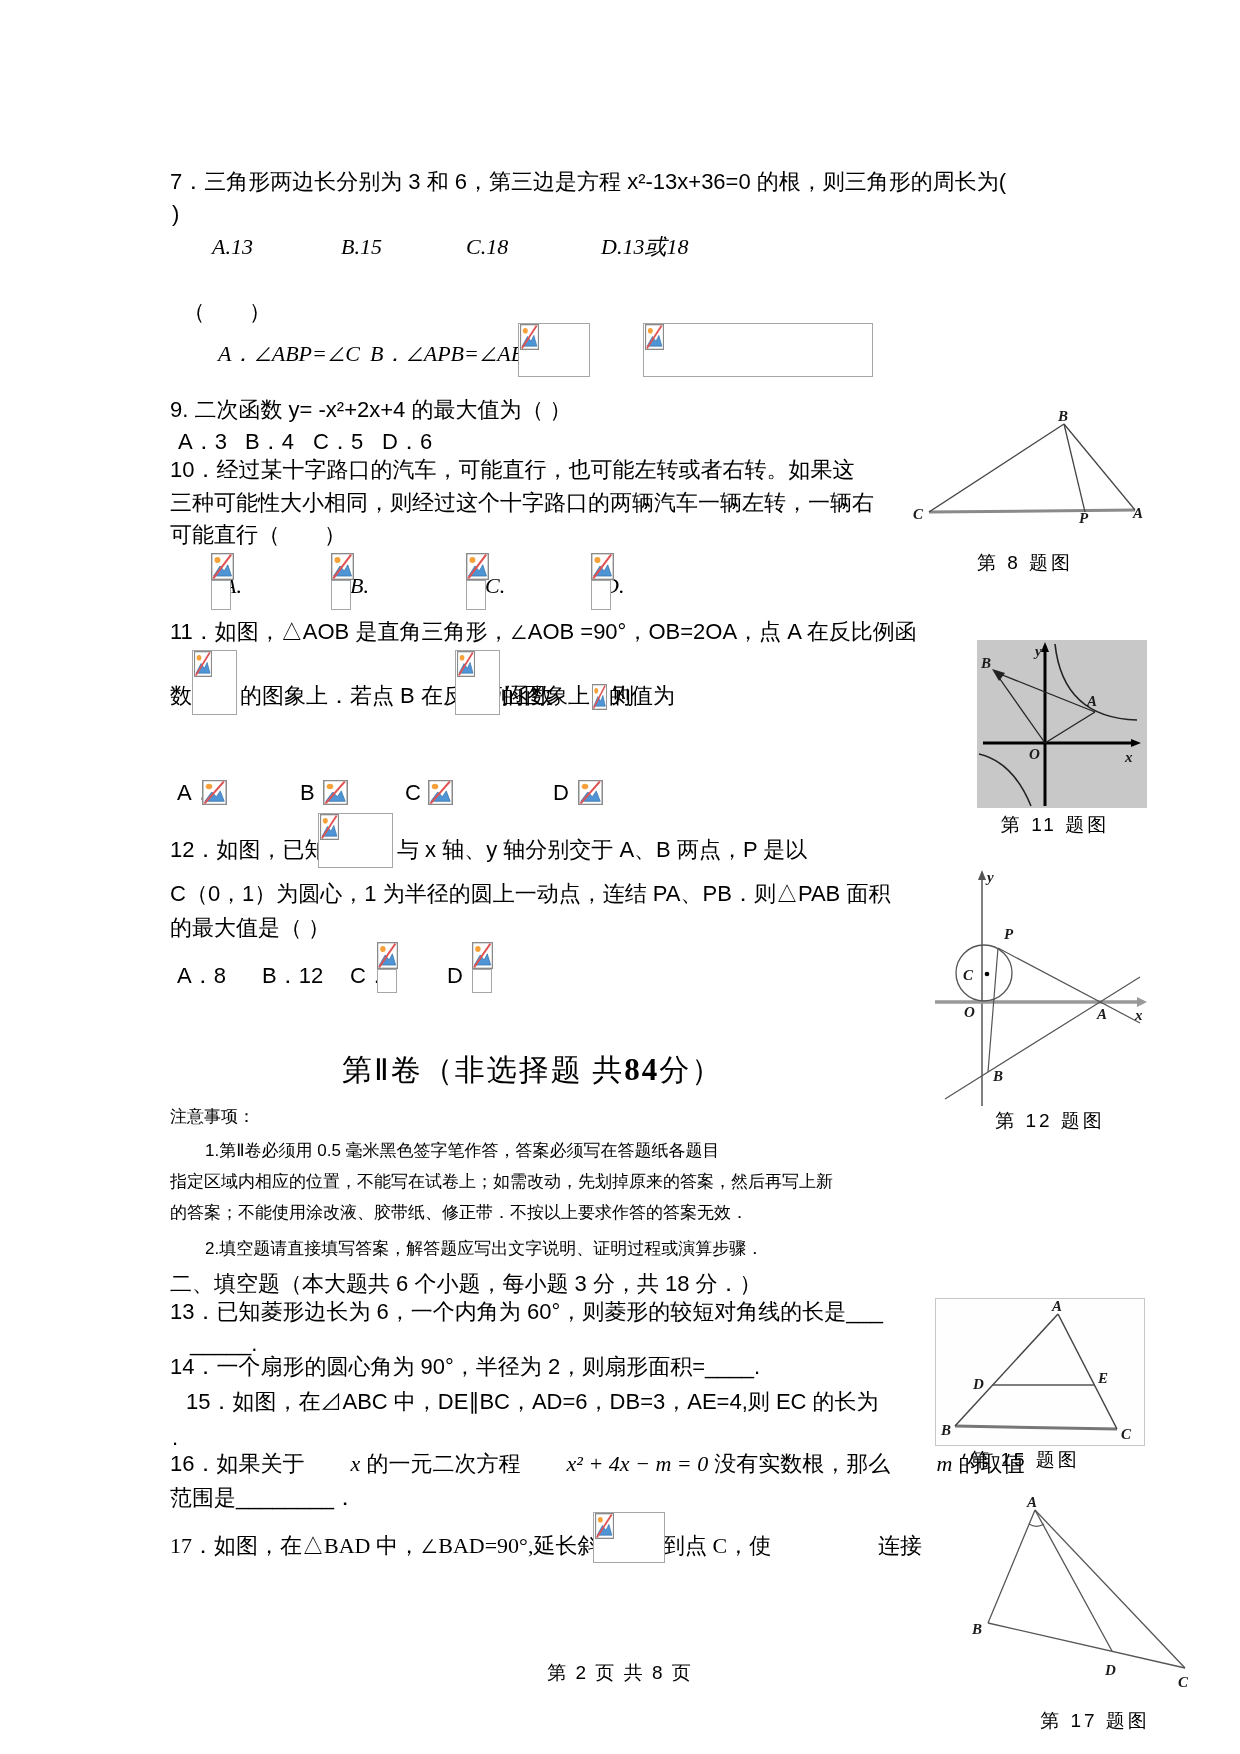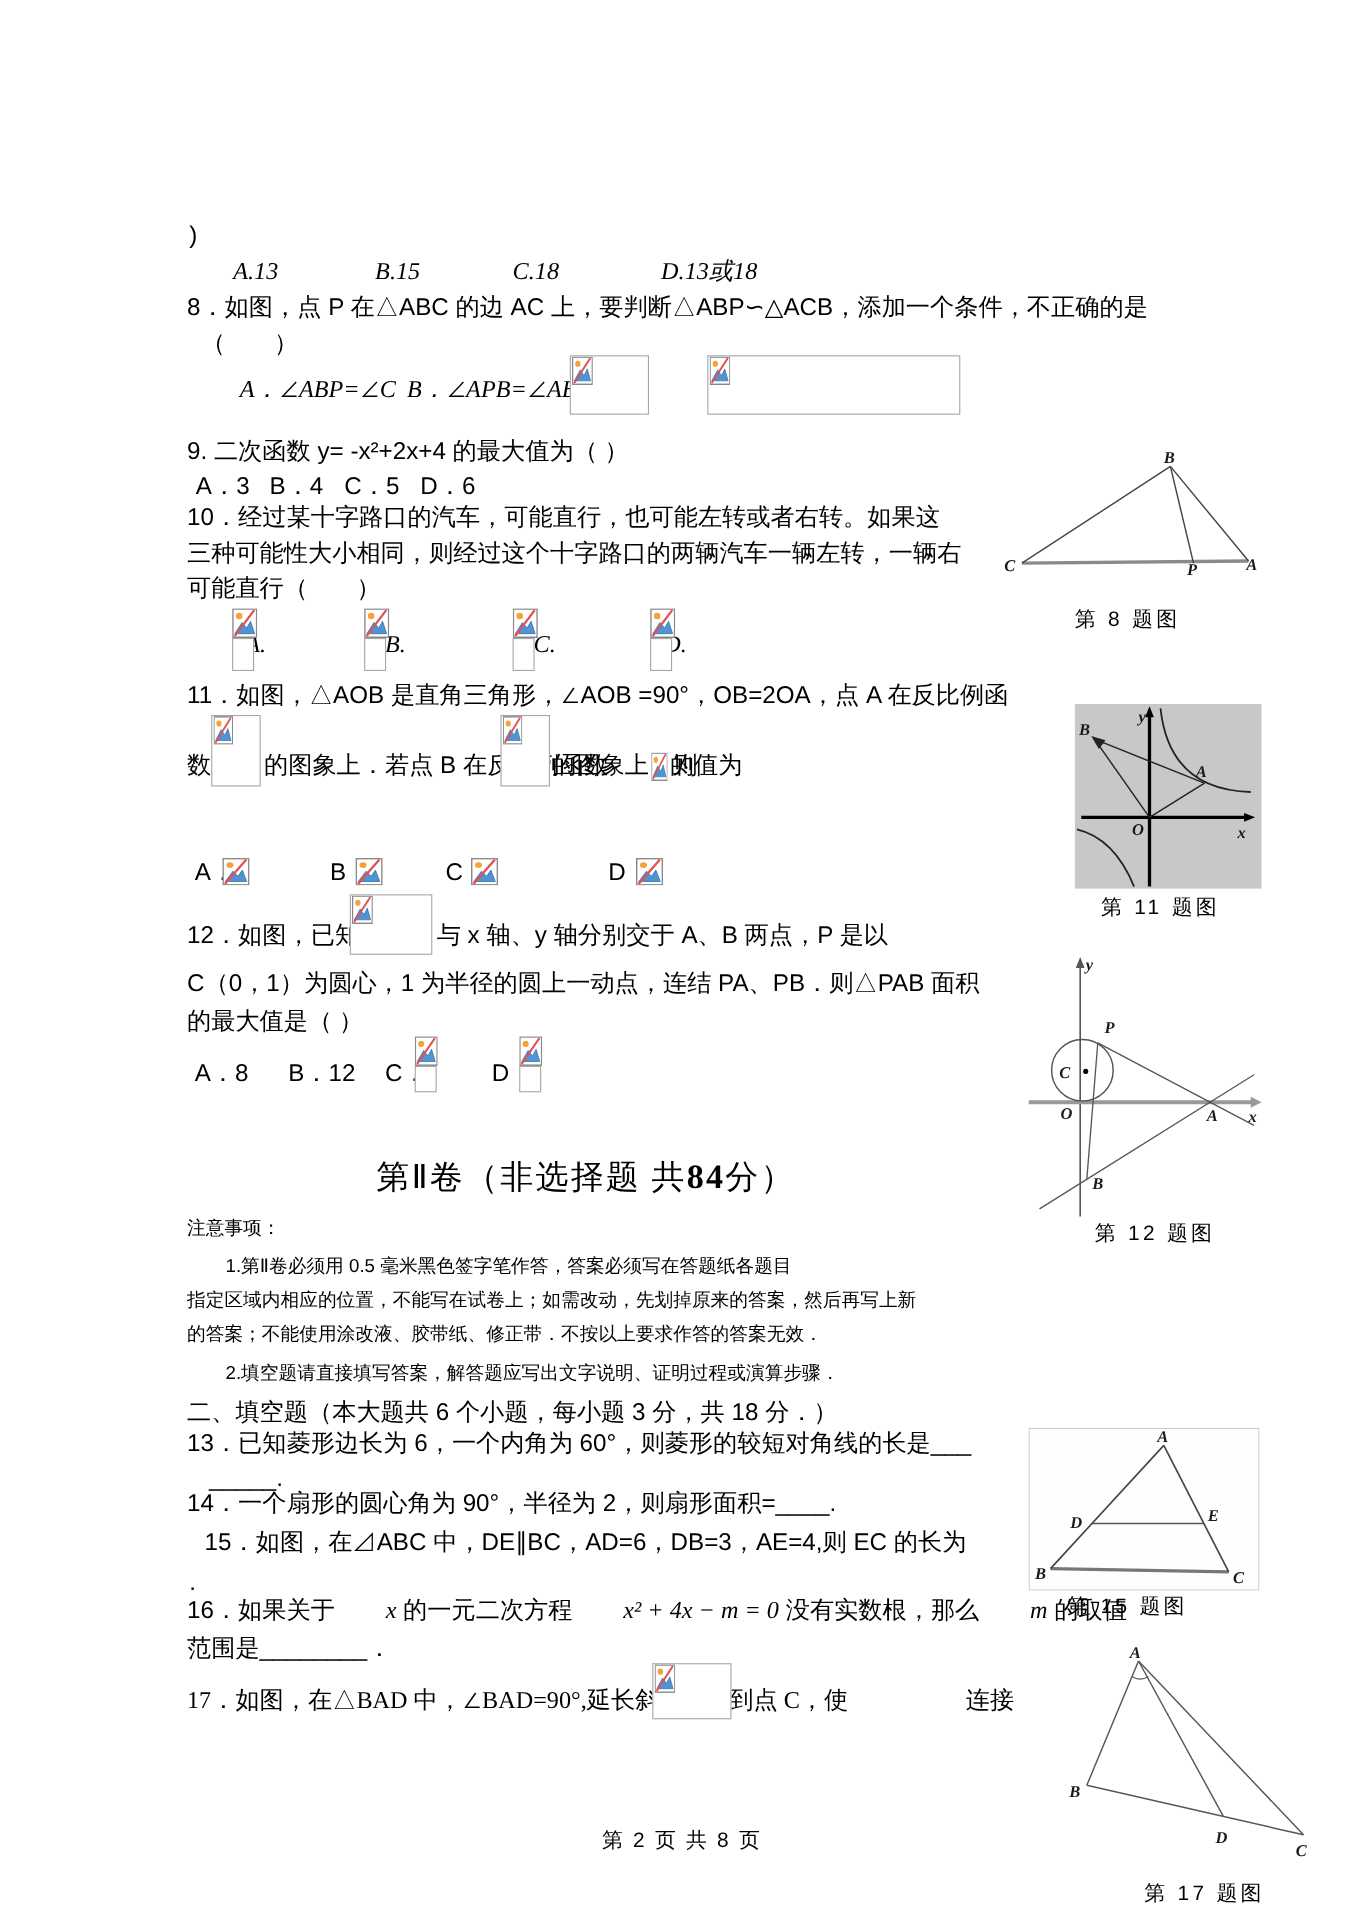--- a/index.html
+++ b/index.html
@@ -30,27 +30,27 @@
       <rect x="0.6" y="0.6" width="18.8" height="22.8" fill="#ffffff" stroke="#8a8a8a" stroke-width="1.2"></rect>
       <circle cx="5.6" cy="6.2" r="2.6" fill="#f6a13a"></circle>
       <polygon points="2.2,20.5 7.8,11.5 11.5,16 14.6,10.5 17.8,20.5" fill="#4f94d4" stroke="#2e6da4" stroke-width="0.6"></polygon>
       <line x1="17.5" y1="1.5" x2="2" y2="22.5" stroke="#e05252" stroke-width="1.8"></line>
     </symbol>
   </defs>
 </svg>
 
 <div class="page">
 
+  <div class="ln" style="left:170px;top:168px">7．三角形两边长分别为 3 和 6，第三边是方程 x²-13x+36=0 的根，则三角形的周长为(</div>
   <div class="ln" style="left:172px;top:200px">)</div>
   <div class="ln it" style="left:172px;top:233px">A.13</div>
   <div class="ln it" style="left:301px;top:233px">B.15</div>
   <div class="ln it" style="left:426px;top:233px">C.18</div>
   <div class="ln it" style="left:561px;top:233px">D.13或18</div>
 
-  <div class="ln" style="left:170px;top:265px">8．如图，点 P 在△ABC 的边 AC 上，要判断△ABP∽△ACB，添加一个条件，不正确的是</div>
   <div class="ln" style="left:183px;top:298px">（　　）</div>
   <div class="ln it" style="left:178px;top:340px">A．∠ABP=∠C</div>
   <div class="ln it" style="left:330px;top:340px">B．∠APB=∠ABC</div>
   <div class="ln it" style="left:493px;top:340px">C．</div>
   <div class="phbox" style="left:518px;top:323px;width:72px;height:54px">
     <svg class="bic" width="19" height="26">
         <use href="#bimg"></use>
       </svg>
   </div>
   <div class="ln it" style="left:613px;top:340px">D．</div>

